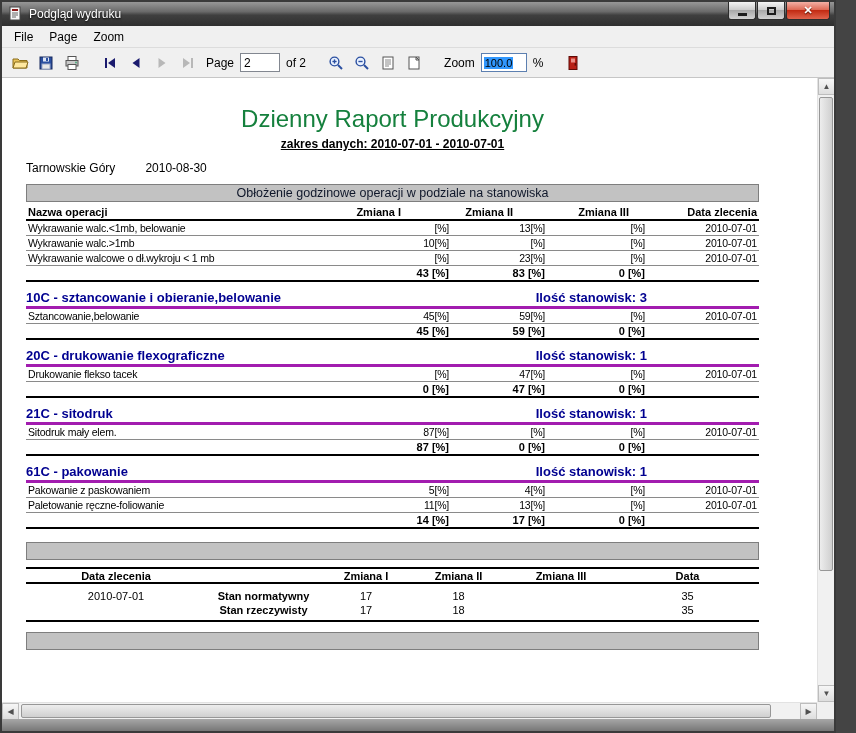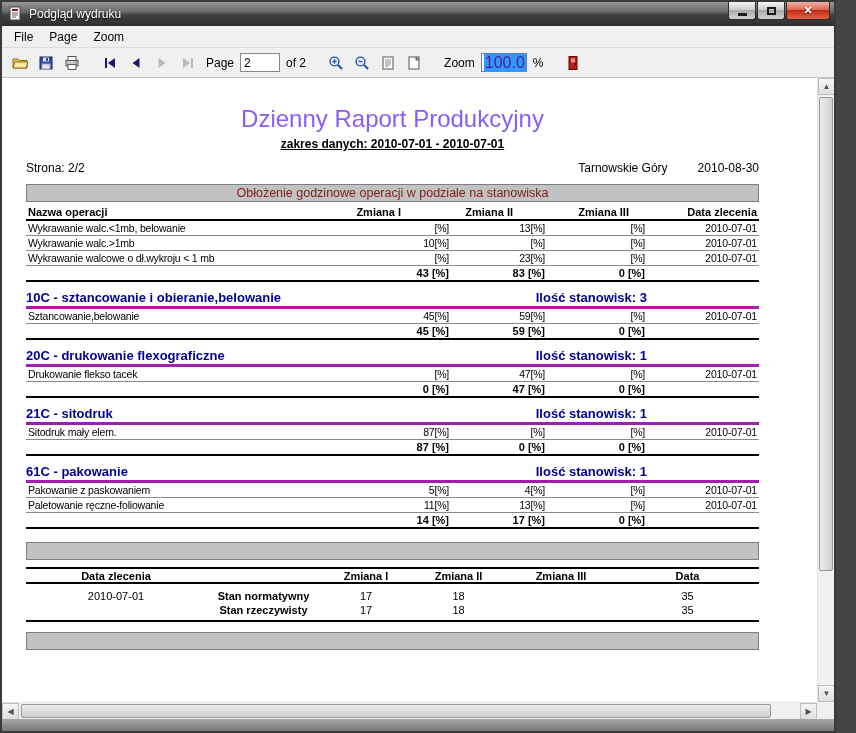--- a/index.html
+++ b/index.html
@@ -27,21 +27,21 @@
   .menu-item { font-size:12px; color:#000; padding:3px 8px; }
 
   
   .toolbar { height:30px; background:#f0f0f0; border-bottom:1px solid #c6c6c6; display:flex; align-items:center; padding:0 6px; gap:2px; }
   .tb-btn { width:24px; height:24px; display:flex; align-items:center; justify-content:center; border:1px solid transparent; }
   .tb-btn svg { display:block; }
   .tb-gap { width:10px; }
   .tb-label { font-size:12px; color:#000; margin:0 4px; }
   .page-input { width:40px; height:19px; font-size:12px; font-family:"Liberation Sans",sans-serif; border:1px solid #828790; padding:0 3px; background:#fff; }
   .zoom-input { width:46px; height:19px; border:1px solid #5c7fb0; background:#fff; display:flex; align-items:center; padding:0 2px; }
-  .zoom-sel { background:#3197fd; color:#4c1d95; font-size:16px; padding:0 1px; }
+  .zoom-sel { background:#3197fd; color:#000000; font-size:11px; padding:0 1px; }
 
   
   .docwrap { height:641px; position:relative; background:#fff; overflow:hidden; }
   .page { position:absolute; left:0; top:0; right:17px; bottom:17px; background:#fff; padding:26px 58px 0 24px; overflow:hidden; }
 
   
   .vscroll { position:absolute; right:0; top:0; bottom:17px; width:17px; background:#f1f1f1; border-left:1px solid #e2e2e2; }
   .hscroll { position:absolute; left:0; right:17px; bottom:0; height:17px; background:#f1f1f1; border-top:1px solid #e2e2e2; }
   .sb-btn { position:absolute; width:17px; height:17px; display:flex; align-items:center; justify-content:center;
     font-size:8px; color:#505050; background:linear-gradient(to bottom,#f6f6f6,#dedede); border:1px solid #bdbdbd; }
@@ -49,29 +49,29 @@
   .hscroll .sb-left { left:0; } .hscroll .sb-right { right:0; }
   .v-thumb { position:absolute; left:1px; width:14px; top:19px; height:76%;
     background:linear-gradient(to right,#ededed,#cfcfcf); border:1px solid #979797; border-radius:2px; }
   .h-thumb { position:absolute; top:1px; height:14px; left:19px; width:92%;
     background:linear-gradient(to bottom,#ededed,#cfcfcf); border:1px solid #979797; border-radius:2px; }
   .corner { position:absolute; right:0; bottom:0; width:17px; height:17px; background:#f0f0f0; }
 
   .bottom-frame { height:12px; background:linear-gradient(to bottom,#a7a7a7,#777); }
 
   
-  .rpt-title { text-align:center; font-size:24px; color:#8b5cf6; line-height:30px; }
+  .rpt-title { text-align:center; font-size:24px; color:#15803d; line-height:30px; }
   .rpt-subtitle { text-align:center; font-size:12px; font-weight:bold; margin-top:3px;text-decoration:underline; }
   .rpt-meta { display:flex; font-size:12px; margin-top:10px; align-items:baseline; }
   .rpt-meta .m-page { flex:1; }
   .rpt-meta .m-loc { margin-right:30px; }
 
   .gray-bar { height:18px; background:#c2c2c2; border:1px solid #7e7e7e; display:flex; align-items:center; justify-content:center; }
   .gray-bar.first { margin-top:9px; }
-  .gray-bar span { font-size:12.5px; color:#7f1d1d; }
+  .gray-bar span { font-size:12.5px; color:#0f172a; }
   .gray-bar.empty { margin-top:13px; }
 
   .ops-grid-row { display:grid; grid-template-columns:1fr 90px 96px 100px 112px; align-items:center; padding:0 2px; }
   .ops-grid-row .c1,.ops-grid-row .c2,.ops-grid-row .c3,.ops-grid-row .c4 { text-align:right; }
   .ops-header { font-weight:bold; font-size:11px; height:17px; border-bottom:2px solid #000; margin-top:2px;gap:16px; }
   .data-row { font-size:10.5px; height:15px; letter-spacing:-0.2px; border-bottom:1px solid #8a8a8a; }
   .total-row { font-weight:bold; font-size:11px; height:16px; border-bottom:2px solid #000; }
   .section-row { display:flex; justify-content:space-between; padding-right:112px; margin-top:7px; height:20px;
     align-items:center; border-bottom:3px solid #a21caf;text-align:center; }
   .sec-title, .sec-stations { font-size:13px; font-weight:bold; color:#000090; }
@@ -214,21 +214,20 @@
     </div>
   </div>
 
   <div class="docwrap">
     <div class="page">
 
       <div class="rpt-title">Dzienny Raport Produkcyjny</div>
       <div class="rpt-subtitle">zakres danych: 2010-07-01 - 2010-07-01</div>
 
       <div class="rpt-meta">
-        <span class="m-page">Strona: 2/2</span>
         <span class="m-loc">Tarnowskie Góry</span>
         <span class="m-date">2010-08-30</span>
       </div>
 
       <div class="gray-bar first">
         <span>Obłożenie godzinowe operacji w podziale na stanowiska</span>
       </div>
 
       <div class="ops-grid-row ops-header">
         <span class="c0">Nazwa operacji</span>

